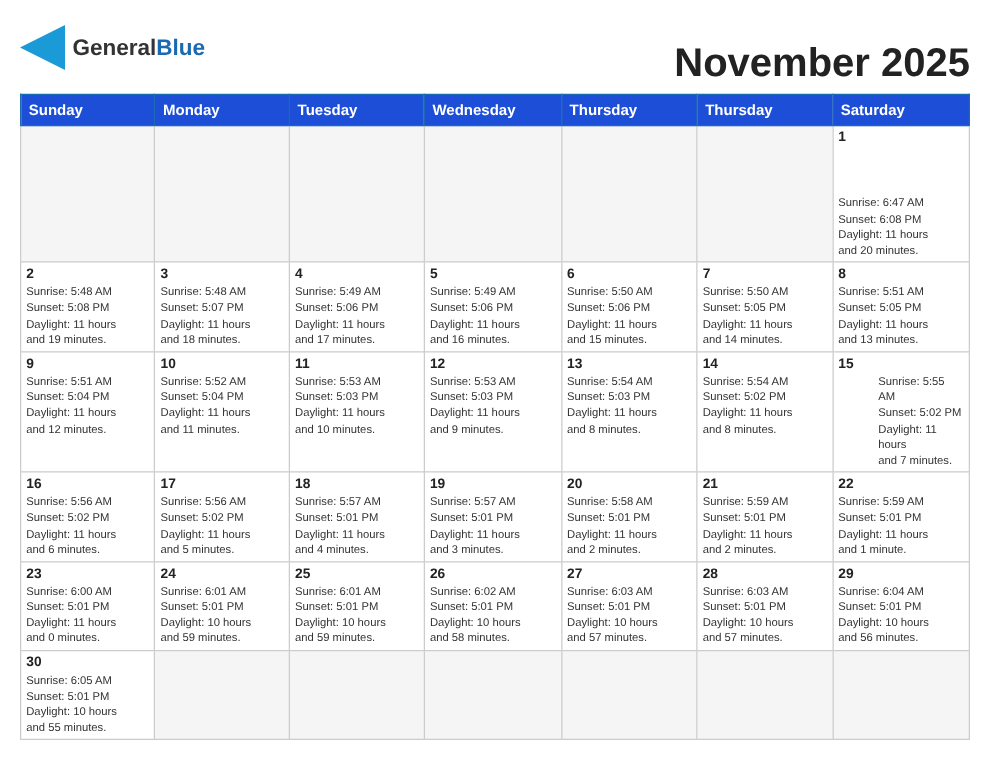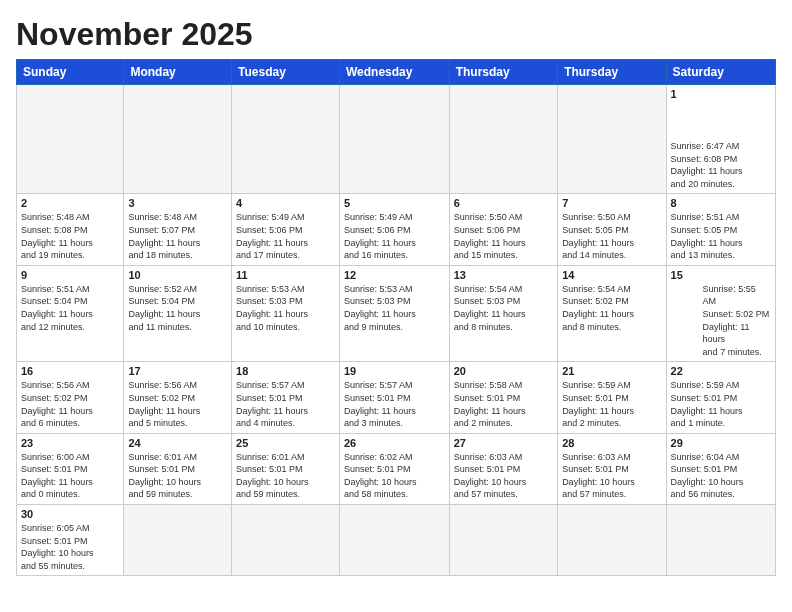--- a/index.html
+++ b/index.html
@@ -17,20 +17,21 @@
       margin-bottom: 6px;
     }
     .logo {
       display: flex;
       flex-direction: column;
       align-items: flex-start;
       padding-top: 4px;
     }
     .title-block {
       text-align: right;
+      margin-top: 16px;
     }
     .month-year {
       font-size: 32px;
       font-weight: bold;
       color: #222;
     }
     .location {
       font-size: 15px;
       color: #444;
       margin-top: 2px;
@@ -80,20 +81,30 @@
       gap: 4px;
     }
     .logo-svg {
       margin-right: 2px;
     }
   </style>
 </head>
 <body>
 
 <div class="header-section">
+  <div class="logo">
+    <div class="logo-wrapper">
+      <svg class="logo-svg" width="36" height="36" viewBox="0 0 36 36">
+        <polygon points="0,18 36,0 36,36" fill="#1a9ad7"></polygon>
+      </svg>
+      <div>
+        <span style="font-size:18px;font-weight:bold;color:#333;">General</span><span style="font-size:18px;font-weight:bold;color:#1a6ab1;">Blue</span>
+      </div>
+    </div>
+  </div>
   <div class="title-block">
     <div class="month-year">November 2025</div>
   </div>
 </div>
 
 <table class="calendar">
   <thead>
     <tr>
     <th>Sunday</th>
         <th>Monday</th>

